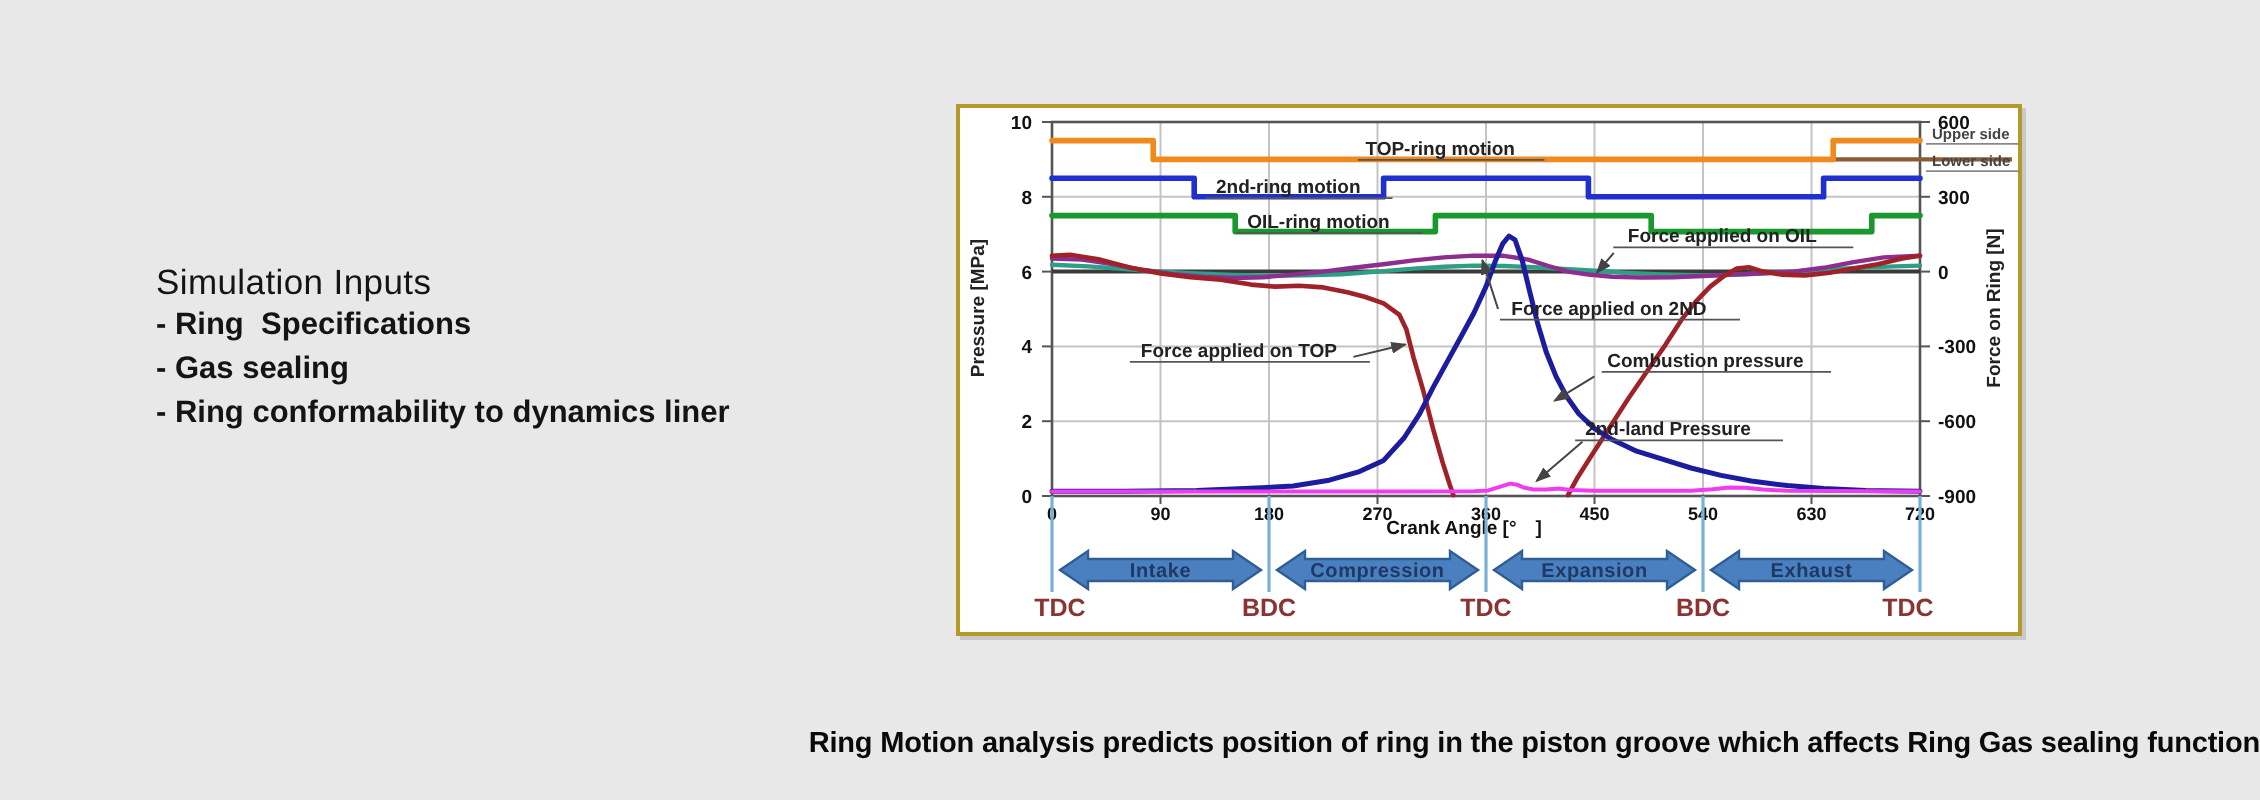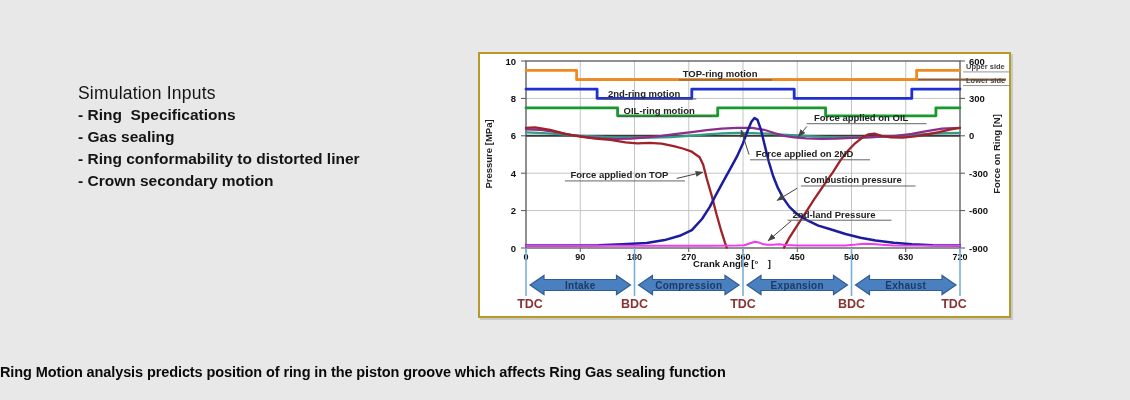--- a/index.html
+++ b/index.html
@@ -1,34 +1,34 @@
 <!DOCTYPE html>
 <html><head>
 <meta charset="utf-8">
 <style>
   html,body{margin:0;padding:0;background:#e8e8e8;}
   .slide{position:relative;width:1130px;height:400px;background:#e8e8e8;overflow:hidden;
          font-family:"Liberation Sans",sans-serif;}
   .left-block{position:absolute;left:78px;top:83px;color:#141414;}
-  .sim-title{font-size:17.5px;font-weight:500;letter-spacing:.2px;}
+  .sim-title{font-size:17.5px;font-weight:500;letter-spacing:.2px;margin-top:48px;}
   .bullets{font-size:15.5px;font-weight:700;line-height:22px;white-space:pre;}
   .chart-box{position:absolute;left:478px;top:52px;width:529px;height:262px;background:#ffffff;
              border:2px solid #b6992b;box-shadow:2px 2px 0 #c9c9c9;}
   #chart-svg{position:absolute;left:0;top:0;pointer-events:none;}
-  .caption{position:absolute;left:0;right:0;top:364px;text-align:left;
-           font-size:14.5px;font-weight:600;letter-spacing:-0.1px;color:#0a0a0a;}
+  .caption{position:absolute;left:0;right:0;top:364px;text-align:right;
+           font-size:14.5px;font-weight:600;letter-spacing:-0.1px;color:#0a0a0a;padding-left:39px;}
   text{font-family:"Liberation Sans",sans-serif;}
 </style>
 </head>
 <body>
 
 <div class="slide">
   <div class="left-block">
     <div class="sim-title">Simulation Inputs</div>
-    <div class="bullets" id="bullets"><div>- Ring  Specifications</div><div>- Gas sealing</div><div>- Ring conformability to distorted liner</div><div>- Crown secondary motion</div></div>
+    <div class="bullets" id="bullets"><div>- Ring  Specifications</div><div>- Gas sealing</div><div>- Ring conformability to dynamics liner</div></div>
   </div>
 
   <div class="chart-box"></div>
 
   <svg id="chart-svg" width="1130" height="400" viewBox="0 0 1130 400">
     <defs>
       <marker id="arrow" viewBox="0 0 8 6" refX="7" refY="3" markerWidth="8" markerHeight="6" orient="auto">
         <path d="M0,0 L8,3 L0,6 z" fill="#444444"></path>
       </marker>
     </defs>

